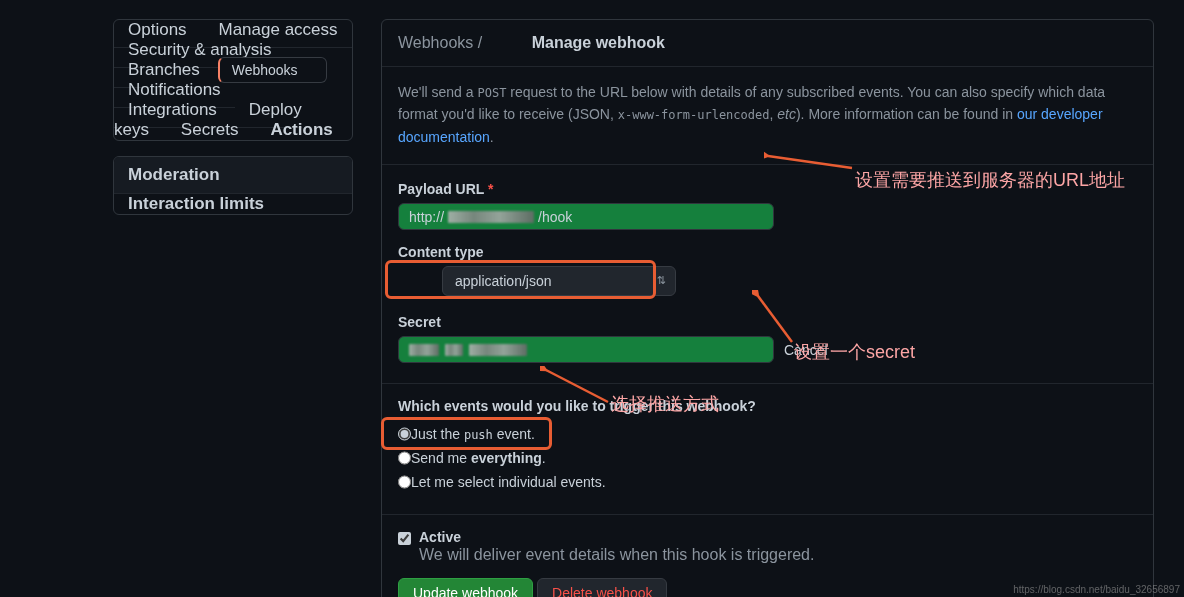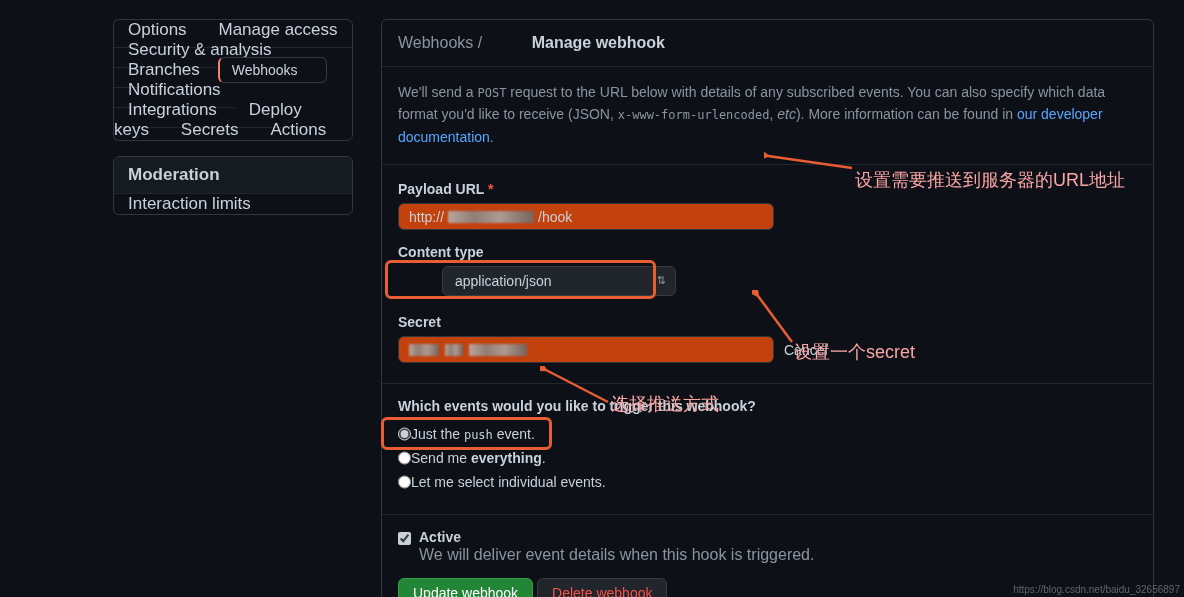--- a/index.html
+++ b/index.html
@@ -13,38 +13,38 @@
     overflow: hidden;
   }
   .wrap { display:flex; padding:19px 30px 0 113px; gap:28px; }
   .sidebar { width:240px; flex:0 0 240px; }
   .menu {
     border:1px solid #30363d; border-radius:6px; overflow:hidden; margin-bottom:15px;
   }
   .menu-item {
     padding:8px 14px; border-bottom:1px solid #21262d; cursor:pointer; font-size:17px;
   }
-  .menu-item:last-child { border-bottom:none; }
+  .menu-item:last-child { border-bottom:none;font-weight:bold; }
   .menu-item.header { background:#161b22; font-weight:600; cursor:default; }
   .menu-item.sel { border-left:2px solid #f78166; padding-left:12px; background:#0d1117; font-weight:500;}
   .main {
     flex:1; border:1px solid #30363d; border-radius:6px; max-width:773px;
   }
   .bc { padding:14px 16px; border-bottom:1px solid #21262d; font-size:16px; }
   .bc .dim { color:#8b949e; }
   .bc .cur { font-weight:600; color:#c9d1d9;padding-left:45px; }
   .intro { padding:14px 16px 16px; color:#8b949e; border-bottom:1px solid #21262d; line-height:1.6; }
   .intro code { font-family: SFMono-Regular, Consolas, monospace; font-size:12px; color:#8b949e;}
   .intro em { font-style: italic; }
   .intro a { color:#58a6ff; text-decoration:none; }
   .form { padding:14px 16px 18px; border-bottom:1px solid #21262d; }
   .lbl { display:block; font-weight:600; margin:2px 0 6px; font-size:14px;}
   .req { color:#f85149; }
   .input {
-    width:376px; background:#c2410c; border:1px solid #30363d; border-radius:6px;
+    width:376px; background:#15803d; border:1px solid #30363d; border-radius:6px;
     padding:5px 10px; color:#c9d1d9; font-size:14px;
   }
   .input.url { height:27px; }
   .field { margin-bottom:14px; position:relative; }
   .sel-wrap { position:relative; display:inline-block; }
   .sel {
     width:234px; height:30px; background:#21262d; border:1px solid #363b42; border-radius:6px;
     padding:4px 28px 4px 12px; color:#c9d1d9; font-size:14px; appearance:none; cursor:pointer;
   }
   .chev { position:absolute; right:10px; top:8px; pointer-events:none; color:#8b949e; font-size:11px;}

